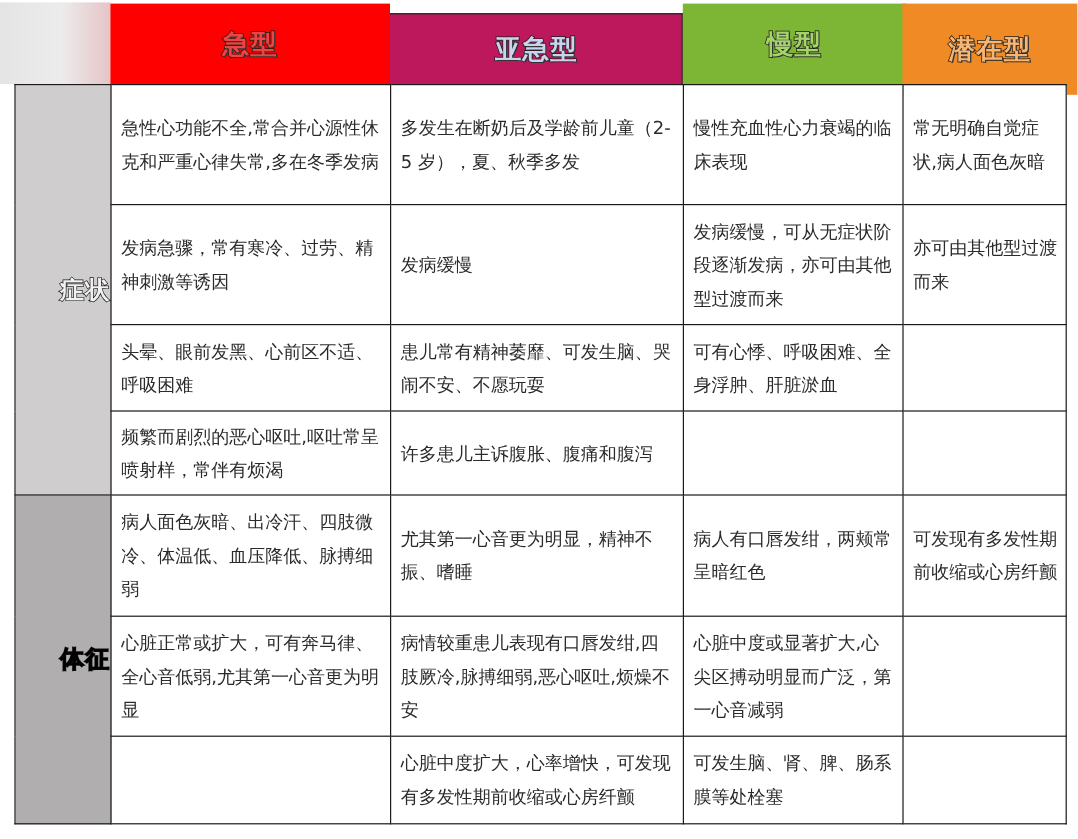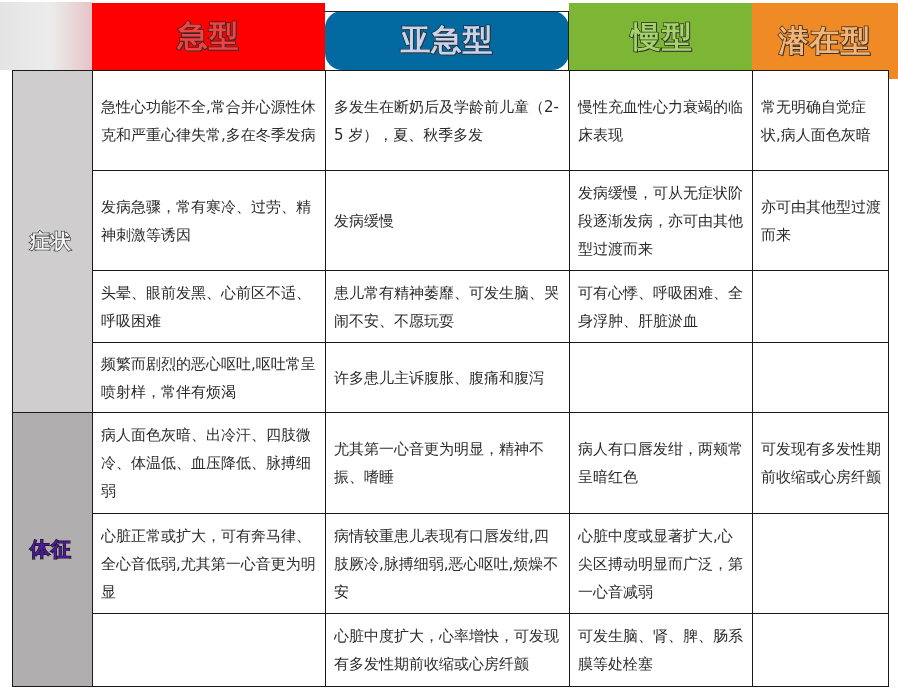--- a/index.html
+++ b/index.html
@@ -25,30 +25,30 @@
       top: 11px;
       height: 59px;
       display: flex;
       align-items: center;
       justify-content: center;
       box-sizing: border-box;
     }
     .hdr span {
       font-family: Liberation Sans, sans-serif;
       font-weight: bold;
-      font-size: 30px;
+      font-size: 22px;
       letter-spacing: 1px;
       color: #f0f0f0;
       -webkit-text-stroke: 1.2px #1a1a1a;
       paint-order: stroke fill;
       text-shadow: 1px 1px 0 #333;
     }
     #h-acute   { left: 92px;  width: 233px; background: #ff0000; top: 3px; height: 67px; }
     #h-acute span { color: #e44; }
-    #h-subacute{ left: 325px; width: 244px; background: #0369a1; border-radius: 17px; }
+    #h-subacute{ left: 325px; width: 244px; background: #be185d; }
     #h-subacute span { color: #c8d4ee; }
     #h-chronic { left: 569px; width: 186px; background: #7db535; top: 3px; height: 68px; }
     #h-chronic span { color: #a5d46a; }
     #h-latent  { left: 752px; width: 146px; background: #f08a24; top: 3px; height: 76px; }
     #h-latent span { color: #f4b575; }
 
     .hdr-border {
       position: absolute;
       top: 11px; left: 325px;
       width: 244px; height: 59px;
@@ -68,34 +68,34 @@
       border: 1px solid #1a1a1a;
       vertical-align: middle;
       padding: 0 6px 0 8px;
       font-size: 15px;
       line-height: 28px;
       color: #2b2b2b;
       background: #ffffff;
       box-sizing: border-box;
     }
     .grid td.cat {
-      padding: 17px;
-      text-align: left;
+      padding: 0;
+      text-align: right;
     }
     .grid td.cat-symptom { background: #cfcdce; }
     .grid td.cat-sign { background: #b0aeae; }
     .cat span {
       font-weight: bold;
       font-size: 20px;
       color: #f2f2f2;
       -webkit-text-stroke: 1.1px #111;
       paint-order: stroke fill;
       letter-spacing: 1px;
     }
-    .cat-sign span { color: #4c1d95; }
+    .cat-sign span { color: #000000; }
     .col0 { width: 80px; }
     .col1 { width: 233px; }
     .col2 { width: 244px; }
     .col3 { width: 183px; }
     .col4 { width: 136px; }
   </style>
 </head>
 <body>
 
 <div class="corner"></div>

